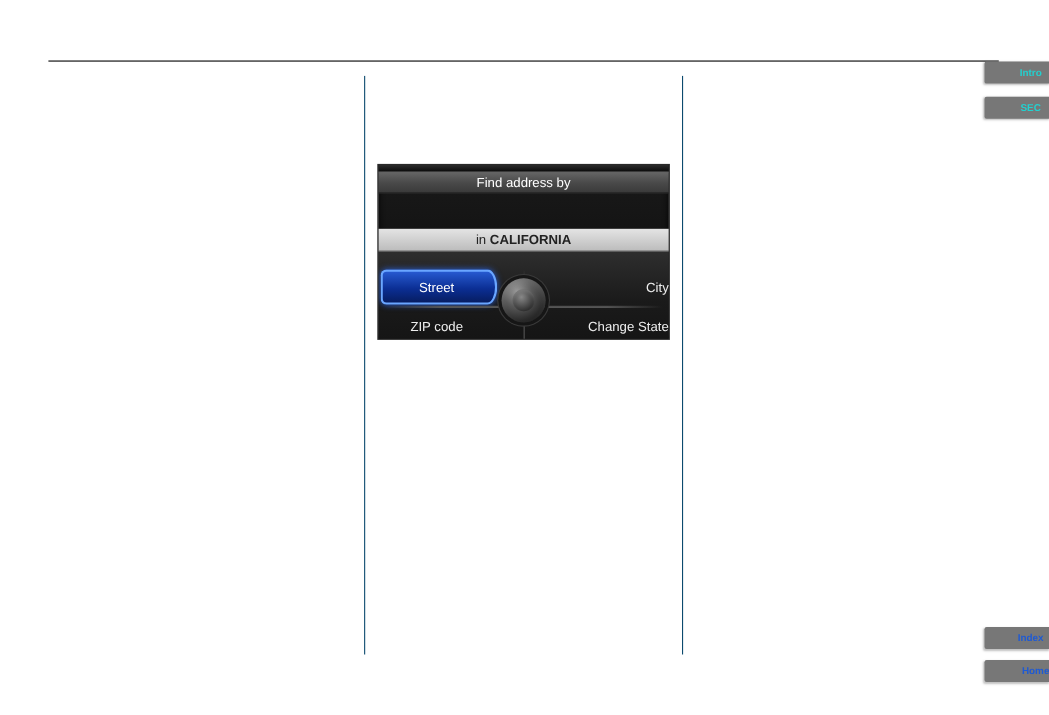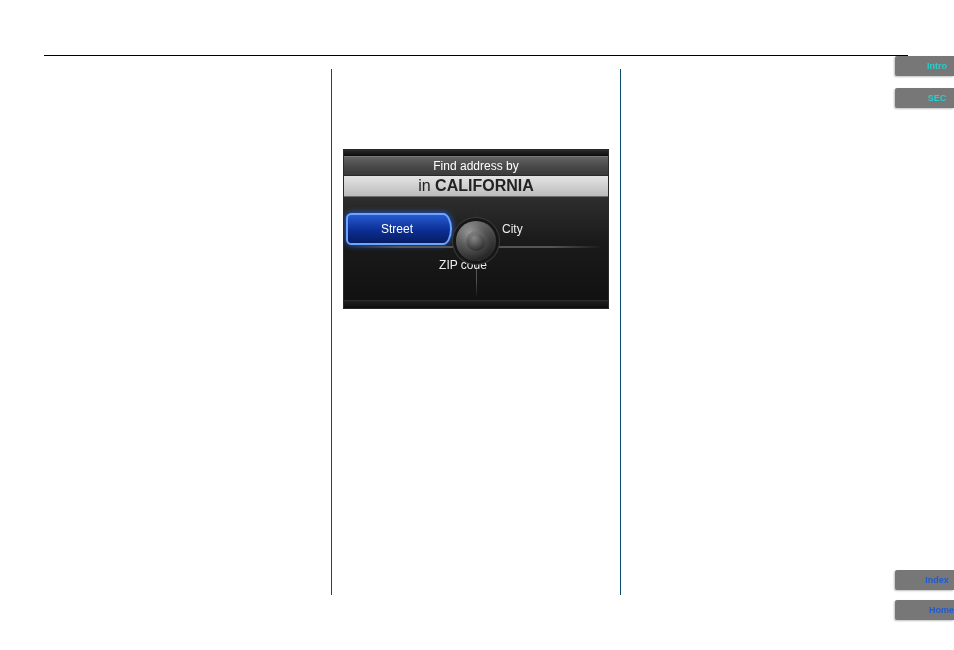--- a/index.html
+++ b/index.html
@@ -64,25 +64,26 @@
     font-size: 12px;
     text-align: center;
     line-height: 18px;
     height: 18px;
     border-top: 1px solid #7a7a7a;
     border-bottom: 1px solid #2a2a2a;
   }
   .nav-subtitle {
     background: linear-gradient(#e4e4e4, #bcbcbc);
     color: #222;
-    font-size: 16px;
+    font-size: 12px;
     text-align: center;
     line-height: 20px;
     height: 20px;
     border-bottom: 1px solid #6d6d6d;
+    margin-top: 32px;
   }
   .nav-subtitle b { font-weight: bold; }
 
   
   .nav-pad-area {
     position: relative;
     flex: 1;
     background: linear-gradient(#2e2e2e, #1a1a1a 40%, #101010);
     height: 114px; 
   }
@@ -98,21 +99,21 @@
 
   .nav-cell {
     flex: 1;
     color: #eee;
     font-size: 12px;
     line-height: 36px;
     text-align: center;
     position: relative;
   }
   .nav-cell.left  { padding-right: 26px; text-align: center; }
-  .nav-cell.right { padding-left: 26px; text-align: left; }
+  .nav-cell.right { padding-left: 26px; text-align: right; }
 
   
   .nav-row.top::after,
   .nav-row.bottom::before {
     content: "";
     position: absolute;
     left: 6px; right: 6px;
     height: 1px;
     background: linear-gradient(90deg, transparent, #555 20%, #555 80%, transparent);
   }
@@ -231,20 +232,23 @@
             <span>Street</span>
           </div>
           <div class="nav-cell right">
             <span>City</span>
           </div>
         </div>
         <div class="nav-row bottom">
           <div class="nav-cell left">
             <span>ZIP code</span>
           </div>
+          <div class="nav-cell right">
+            <span>Change State</span>
+          </div>
         </div>
 
         <div class="dial"></div>
         <div class="nav-bottom-strip"></div>
       </div>
     </div>
   </div>
 
   <div class="col"></div>
 </div>

